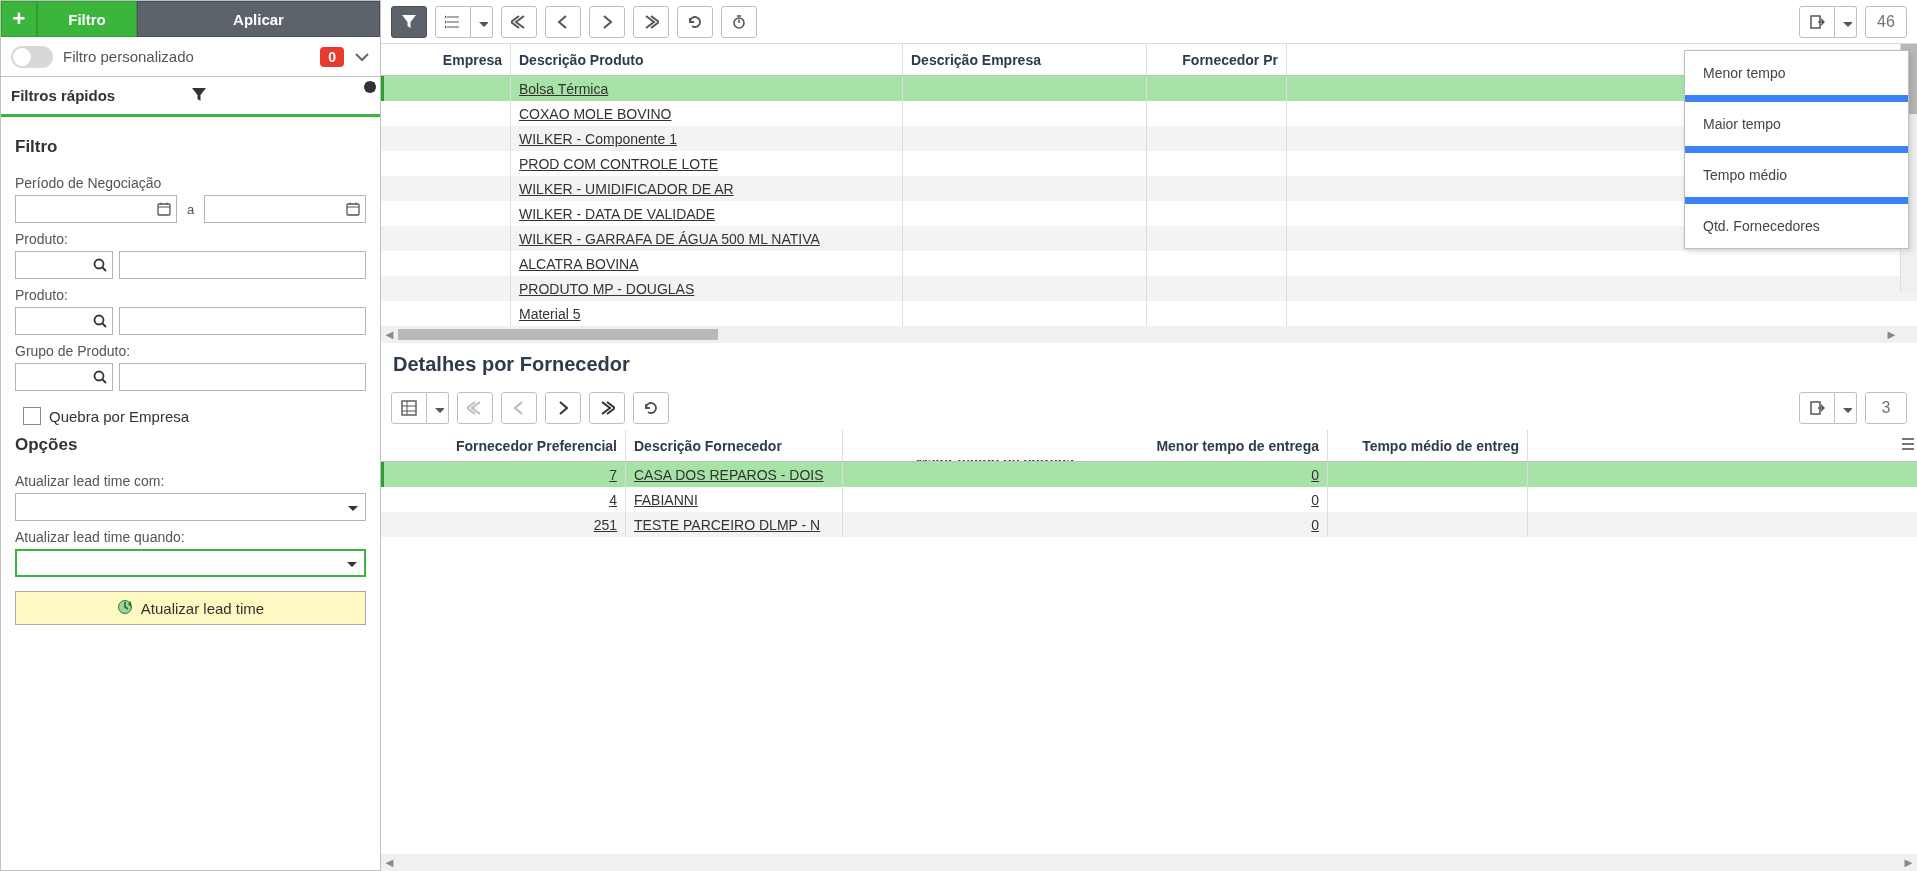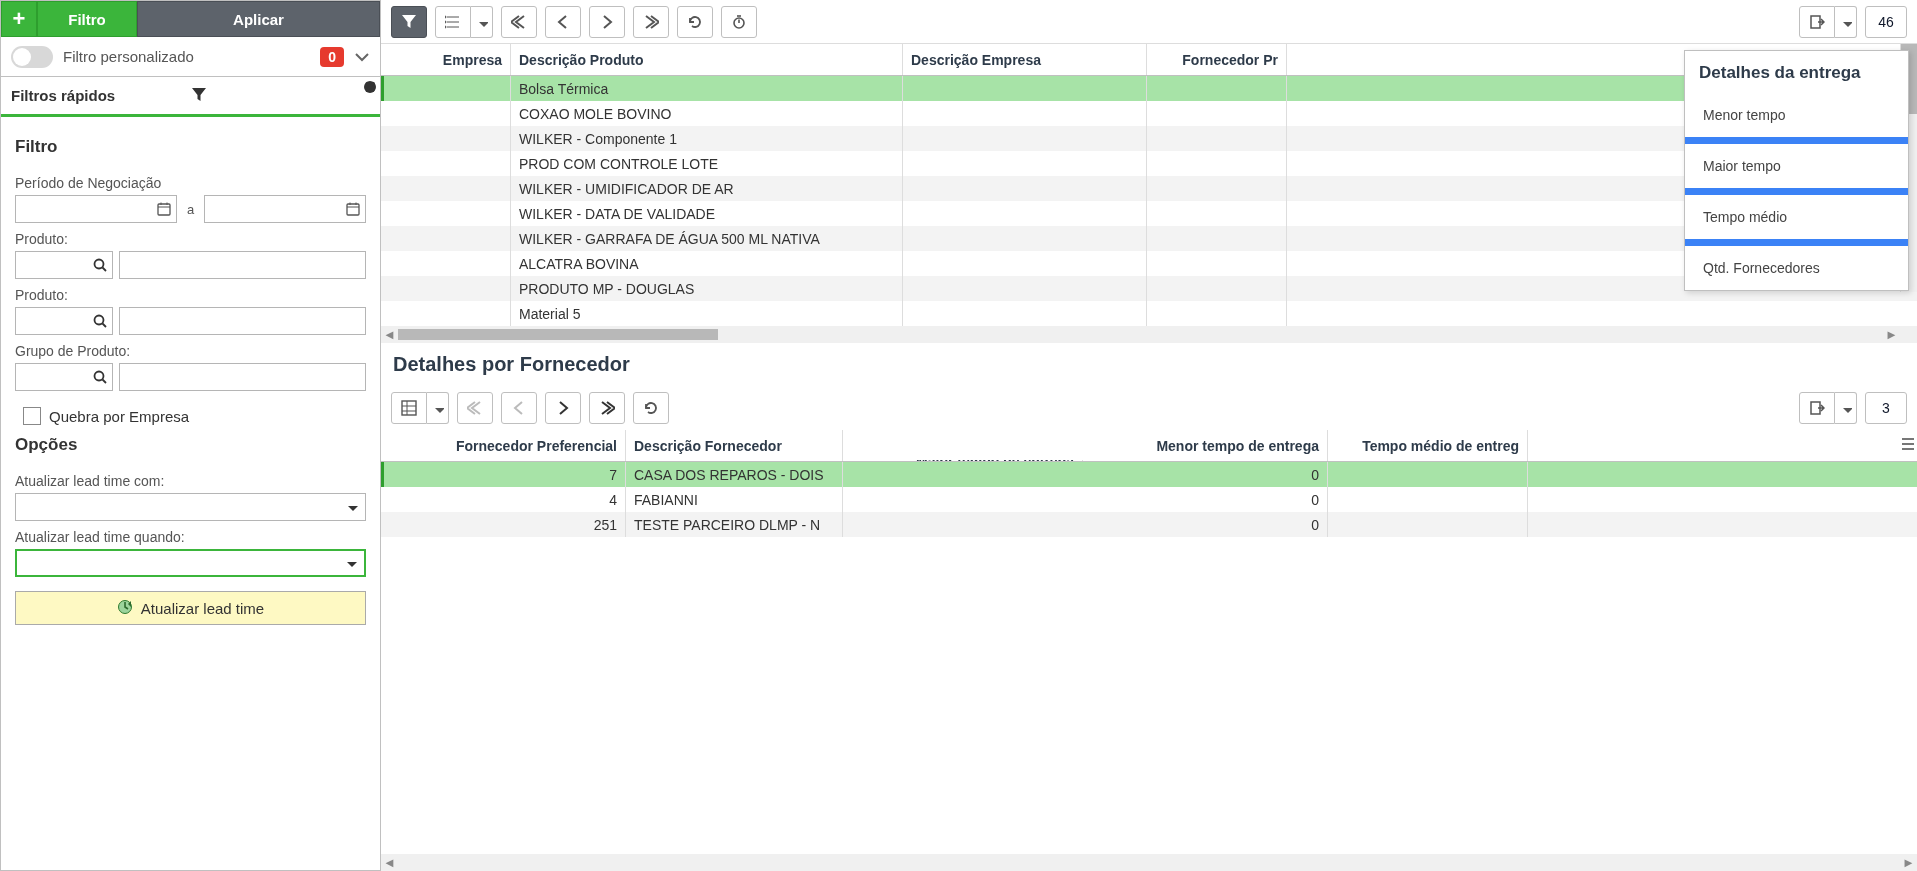--- a/index.html
+++ b/index.html
@@ -44,33 +44,33 @@
 
 
 .main { flex:1; display:flex; flex-direction:column; position:relative; }
 .main-toolbar { height:44px; display:flex; align-items:center; padding:0 10px; gap:8px; border-bottom:1px solid #ddd; }
 .tb-btn { height:32px; min-width:36px; border:1px solid #bfbfbf; background:#fff; display:flex; align-items:center; justify-content:center; cursor:pointer; border-radius:3px; color:#555; }
 .tb-btn.dark { background:#5d636b; color:#fff; border-color:#4a4f56; }
 .tb-group { display:flex; }
 .tb-group .tb-btn:first-child { border-top-right-radius:0; border-bottom-right-radius:0; }
 .tb-group .tb-btn:last-child { border-top-left-radius:0; border-bottom-left-radius:0; border-left:none; }
 .tb-spacer { flex:1; }
-.count-box { height:32px; min-width:42px; border:1px solid #bfbfbf; display:flex; align-items:center; justify-content:center; font-size:14px; color:#0f172a; border-radius:3px; padding:0 10px; }
+.count-box { height:32px; min-width:42px; border:1px solid #bfbfbf; display:flex; align-items:center; justify-content:center; font-size:16px; color:#737373; border-radius:3px; padding:0 10px; }
 
 
 .grid { position:relative; }
 .grid-head { display:flex; background:#fff; height:32px; border-bottom:1px solid #c0c0c0; font-weight:bold; color:#2e3b4a;}
 .gh, .gc { border-right:1px solid #ddd; display:flex; align-items:center; padding:0 8px; overflow:hidden; white-space:nowrap; }
 .gh { font-size:14px; }
 .col-emp { width:130px; justify-content:flex-end; }
 .col-prod { width:392px; }
 .col-emp2 { width:244px; }
 .col-forn { width:140px; }
 .grid-menu { position:absolute; right:16px; top:6px; color:#777; cursor:pointer; }
-.grid-body { position:relative; }
+.grid-body { position:relative;text-decoration:underline; }
 .gr { display:flex; height:25px; font-size:14px; color:#333; }
 .gr.alt { background:#f3f3f3; }
 .gr.sel { background:#a7e3a7; }
 .gr.sel .gc:first-child { border-left:3px solid #2e9e2e; }
 .vscroll { position:absolute; right:0; top:0; width:17px; height:248px; background:#f0f0f0; border-left:1px solid #ddd;}
 .vthumb { position:absolute; top:0; width:100%; height:70px; background:#b8b8b8; }
 .hscroll { height:17px; background:#f0f0f0; display:flex; align-items:center; position:relative;}
 .harrow { width:17px; height:17px; color:#888; display:flex;align-items:center;justify-content:center;}
 .hthumb { position:absolute; left:17px; width:320px; height:11px; top:3px; background:#b8b8b8;}
 .hright { position:absolute; right:17px; color:#888;}
@@ -513,21 +513,20 @@
         </div>
     </div>
 
     <div style="flex:1"></div>
     <div class="hscroll">
       <span class="harrow">◄</span>
       <span class="harrow" style="position:absolute;right:0">►</span>
     </div>
 
     <div class="float-panel">
-      <div class="fp-title">Detalhes da entrega</div>
       <div id="fp-items">
           <div class="fp-item">Menor tempo</div>
           <div class="fp-item">Maior tempo</div>
           <div class="fp-item">Tempo médio</div>
           <div class="fp-item">Qtd. Fornecedores</div>
         </div>
     </div>
   </div>
 </div>
 

